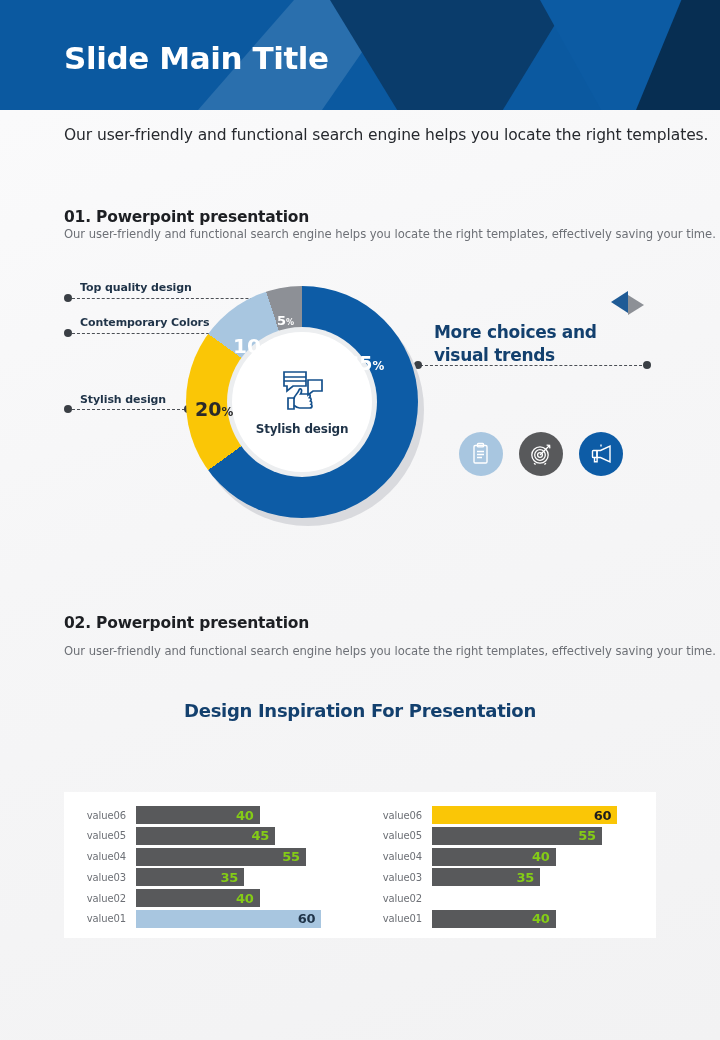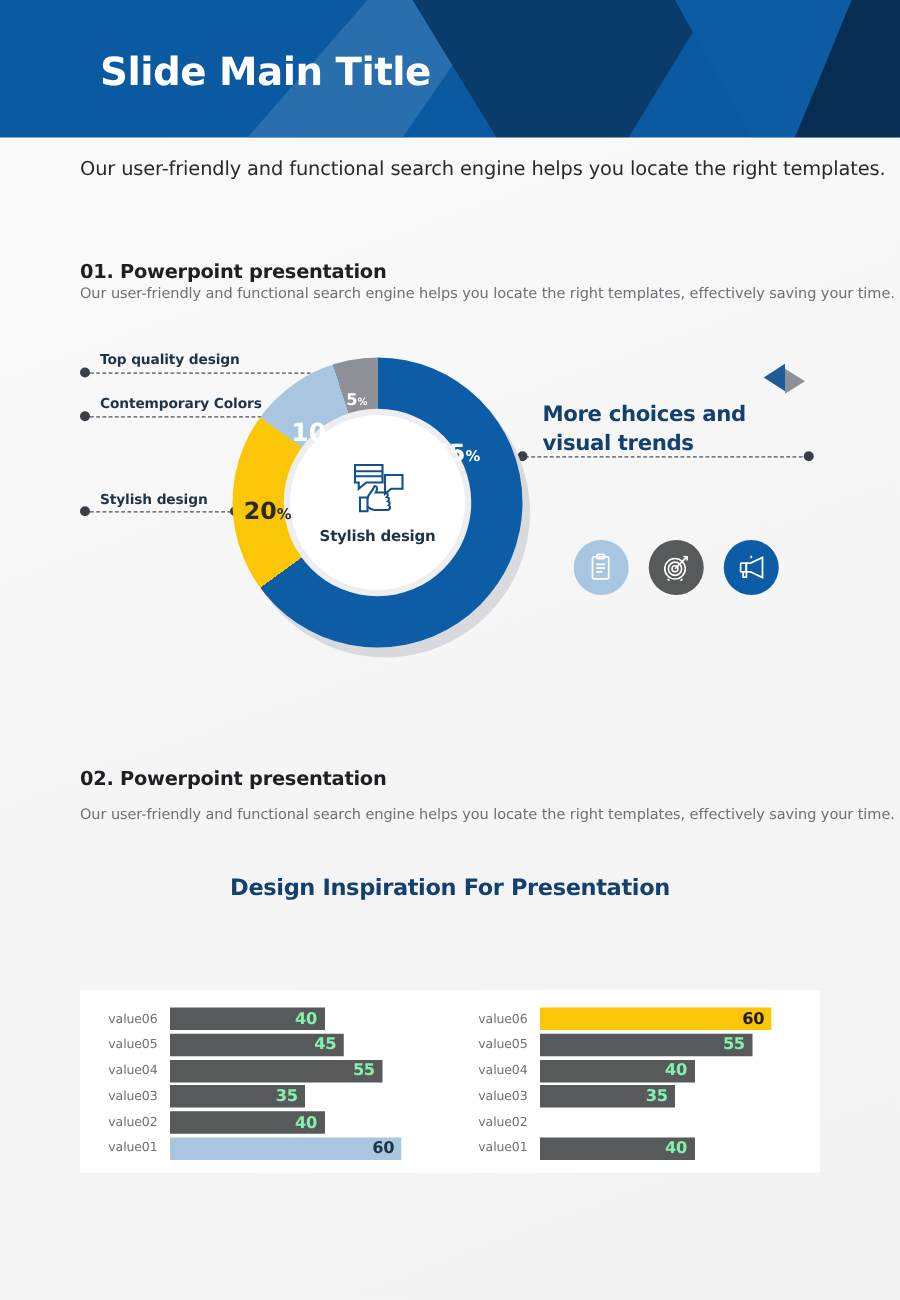--- a/index.html
+++ b/index.html
@@ -44,21 +44,20 @@
     background: #072e52;
     clip-path: polygon(54% 0, 100% 0, 100% 100%, 0% 100%);
   }
   .hdr-title {
     position: absolute; left: 64px; top: 58px;
     transform: translateY(-50%);
     color: #ffffff;
     font-size: 31px; font-weight: bold;
     letter-spacing: -0.4px;
     z-index: 5;
-    margin-left: 16px;
   }
 
   
   .subtitle {
     position: absolute; left: 64px; top: 126px;
     font-size: 15.5px; color: #26292e;
     letter-spacing: -0.1px;
   }
 
   
@@ -201,21 +200,21 @@
   .bar-track { position: relative; flex: 1; height: 18px; padding-right: 14px; }
   .bar-fill {
     height: 18px; position: relative;
     display: flex; align-items: center; justify-content: flex-end;
   }
   .bar-val {
     font-size: 13px; font-weight: bold; padding-right: 6px;
     letter-spacing: -0.3px;
   }
   .bar-gray   { background: #58595b; }
-  .bar-gray   .bar-val { color: #86efac; }
+  .bar-gray   .bar-val { color: #84cc16; }
   .bar-blue   { background: #a8c6e0; }
   .bar-blue   .bar-val { color: #1f3348; }
   .bar-yellow { background: #fac606; }
   .bar-yellow .bar-val { color: #1d1d1d; }
 </style>
 </head>
 <body>
 
 <div class="slide">
 

